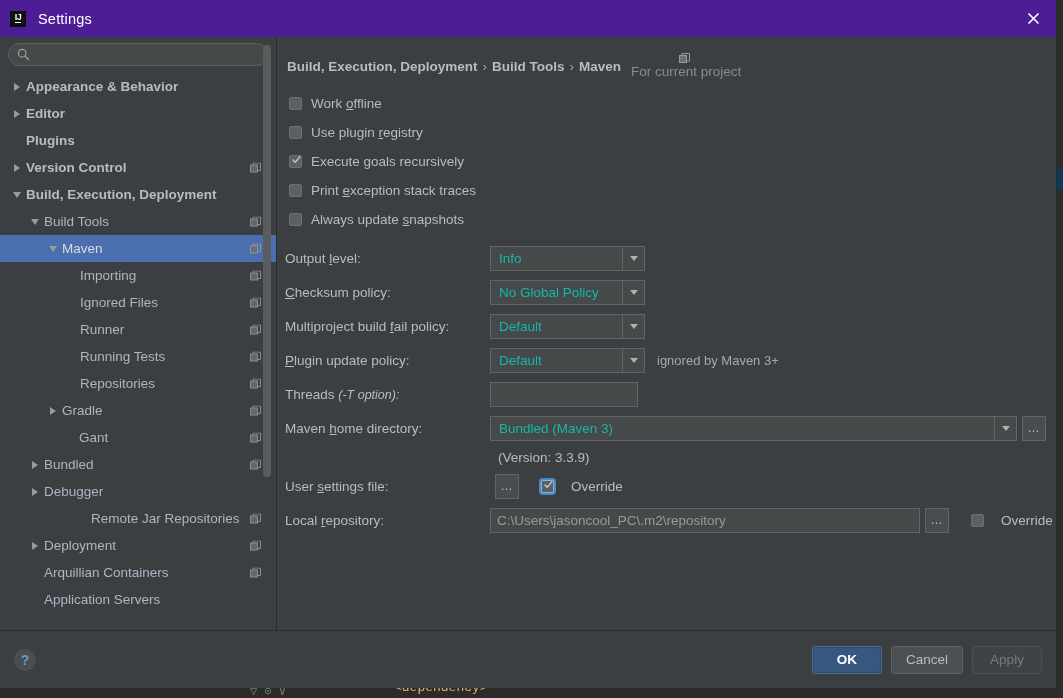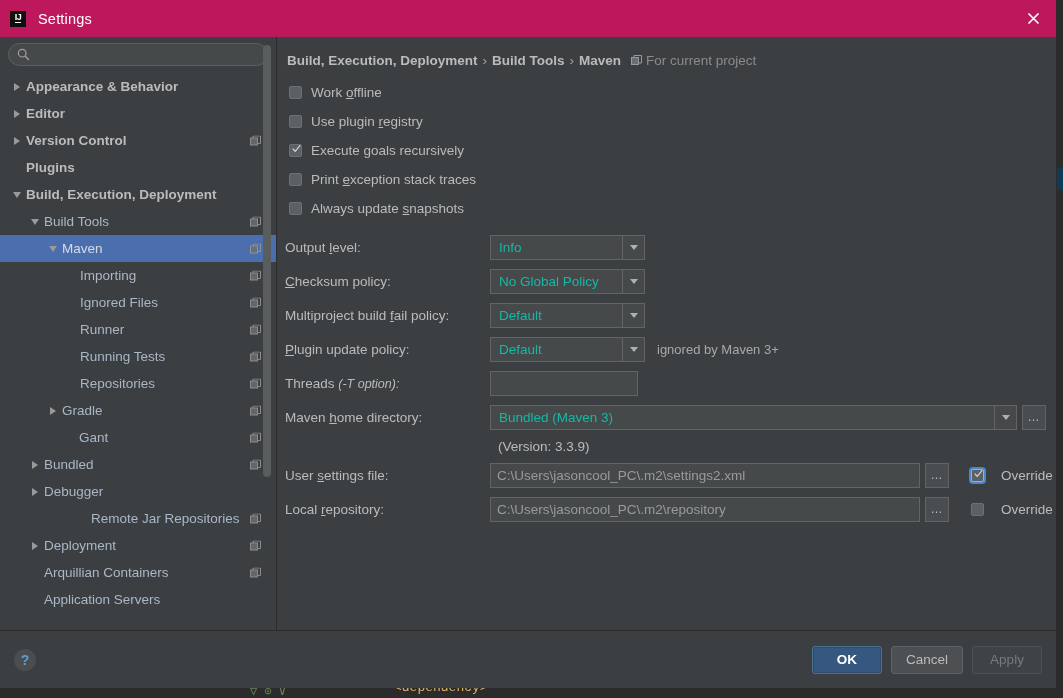--- a/index.html
+++ b/index.html
@@ -36,21 +36,21 @@
 
   
   #dialog {
     position: absolute; left: 0; top: 0; width: 1057px; height: 688px;
     background: #3c3f41; display: flex; flex-direction: column;
     border-right: 1px solid #2b2b2b;
   }
 
   
   #titlebar {
-    height: 37px; background: #be185d; position: relative; flex: none;
+    height: 37px; background: #4c1d95; position: relative; flex: none;
     display: flex; align-items: center;
   }
   #app-logo {
     width: 16px; height: 16px; margin-left: 10px; background: #0f0f0f;
     display: flex; align-items: center; justify-content: center;
     font-size: 9px; font-weight: bold; color: #ffffff; letter-spacing: -0.5px;
     line-height: 1; font-family: "Liberation Sans", sans-serif;
     border-bottom: 2px solid #0f0f0f;
   }
   #app-logo span { border-bottom: 1.5px solid #fff; padding-bottom: 0px; }
@@ -127,21 +127,21 @@
     flex: 1; background: #3c3f41; position: relative; overflow: hidden;
     padding: 0 0 0 0;
   }
   #breadcrumb {
     display: flex; align-items: center; padding: 16px 0 0 10px;
     font-size: 13.5px; color: #bbbbbb; font-weight: bold; white-space: nowrap;
   }
   #breadcrumb .sep { margin: 0 5px; font-weight: normal; color: #a0a0a0; }
   #breadcrumb .proj-tag {
     display: flex; align-items: center; margin-left: 10px;
-    font-weight: normal; color: #8b8b8b; font-size: 13.5px;
+    font-weight: normal; color: #8b8b8b; font-size: 13.5px; flex-direction: column;
   }
   #breadcrumb .proj-tag .proj-ico { margin-right: 4px; }
 
   .checkbox-list { margin-top: 10px; padding-left: 12px; }
   .cb-row {
     height: 29px; display: flex; align-items: center; cursor: pointer;
   }
   .cbx {
     width: 13px; height: 13px; flex: none; border-radius: 2px;
     background: #5d6062; border: 1px solid #6e7173;
@@ -277,32 +277,32 @@
             </span>
             <span class="tlabel">Appearance &amp; Behavior</span>
           </div>
           <div class="tree-row bold" style="padding-left: 10px;">
             <span class="twisty">
               <span class="tw-glyph collapsed"></span>
             </span>
             <span class="tlabel">Editor</span>
           </div>
           <div class="tree-row bold" style="padding-left: 10px;">
+            <span class="twisty"></span>
+            <span class="tlabel">Plugins</span>
+          </div>
+          <div class="tree-row bold" style="padding-left: 10px;">
             <span class="twisty">
               <span class="tw-glyph collapsed"></span>
             </span>
             <span class="tlabel">Version Control</span>
             <svg viewBox="0 0 11 11" class="proj-ico">
               <rect x="0.5" y="2.5" width="7" height="7" fill="#6b6f71" stroke="#9a9a9a" stroke-width="1"></rect>
               <path d="M3 2.5 V0.5 H10.5 V8 H8" stroke="#9a9a9a" stroke-width="1" fill="none"></path>
             </svg>
-          </div>
-          <div class="tree-row bold" style="padding-left: 10px;">
-            <span class="twisty"></span>
-            <span class="tlabel">Plugins</span>
           </div>
           <div class="tree-row bold" style="padding-left: 10px;">
             <span class="twisty">
               <span class="tw-glyph expanded"></span>
             </span>
             <span class="tlabel">Build, Execution, Deployment</span>
           </div>
           <div class="tree-row" style="padding-left: 28px;">
             <span class="twisty">
               <span class="tw-glyph expanded"></span>
@@ -533,21 +533,20 @@
                 <span class="tri"></span>
               </div>
           </div>
           <div class="browse-btn">…</div>
         </div>
 
         <div class="version-note">(Version: 3.3.9)</div>
 
         <div class="frow">
           <div class="flabel" id="lbl-usersettings">User <u>s</u>ettings file:</div>
-          <div class="textfield" style="width:430px">C:\Users\jasoncool_PC\.m2\settings2.xml</div>
           <div class="browse-btn">…</div>
           <div class="override-wrap">
             <span class="cbx checked focused">
               <svg class="tick" viewBox="0 0 10 10">
                 <path d="M1.2 5 L3.6 7.6 L8.8 1.3" stroke="#c8cdd1" stroke-width="1.5" fill="none" stroke-linecap="round" stroke-linejoin="round"></path>
               </svg>
             </span>
             <span class="ov-label">Override</span>
           </div>
         </div>

